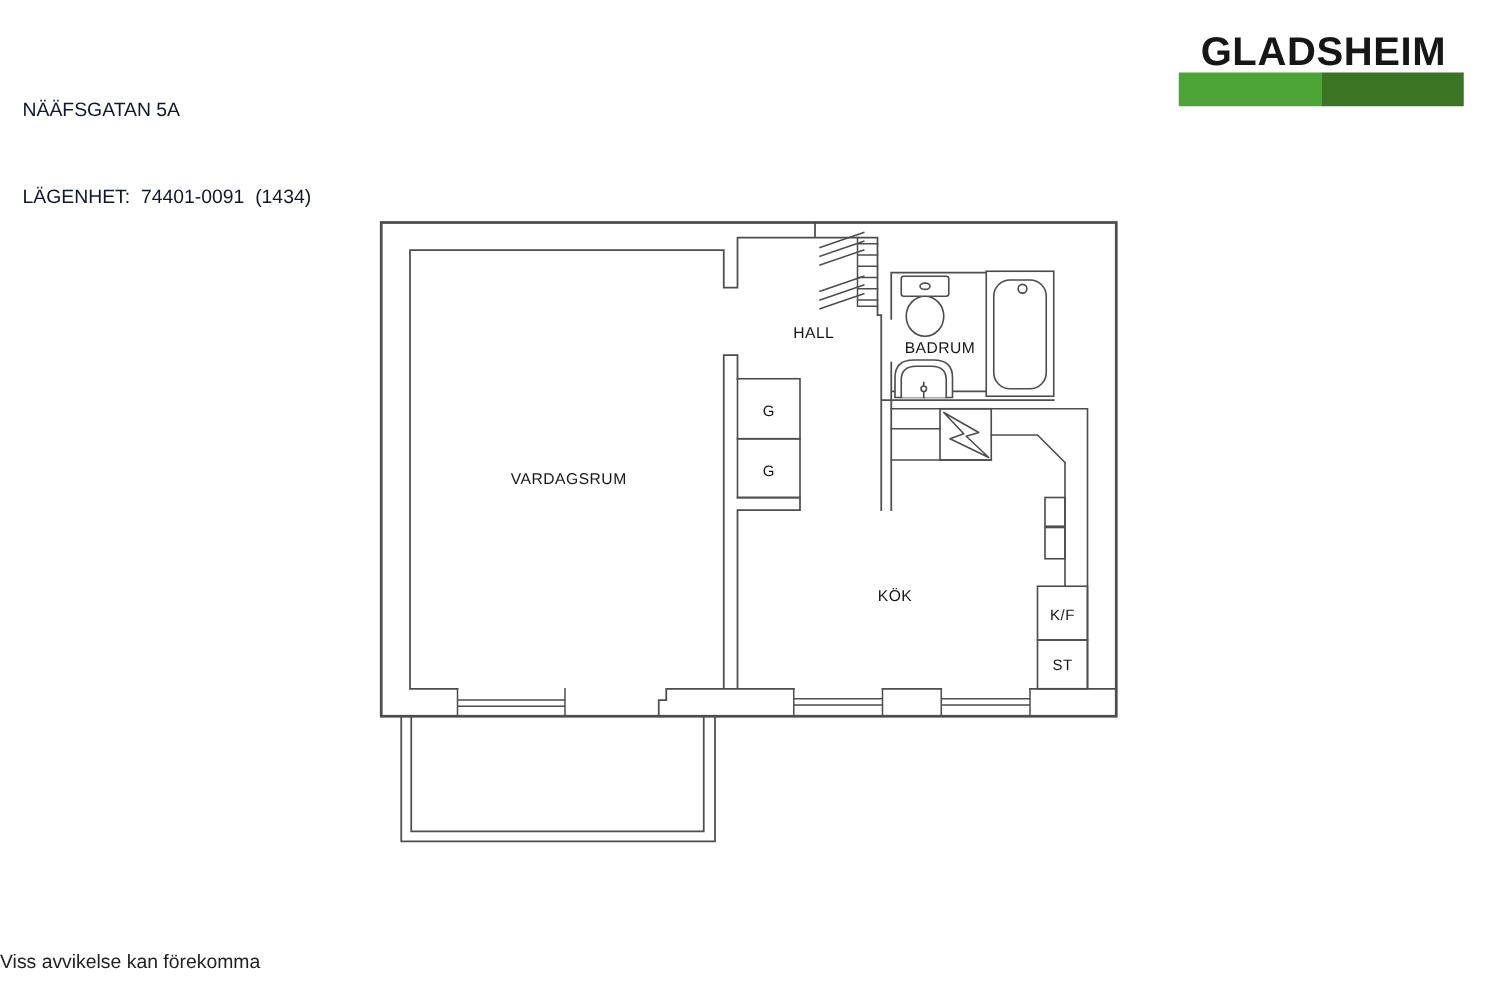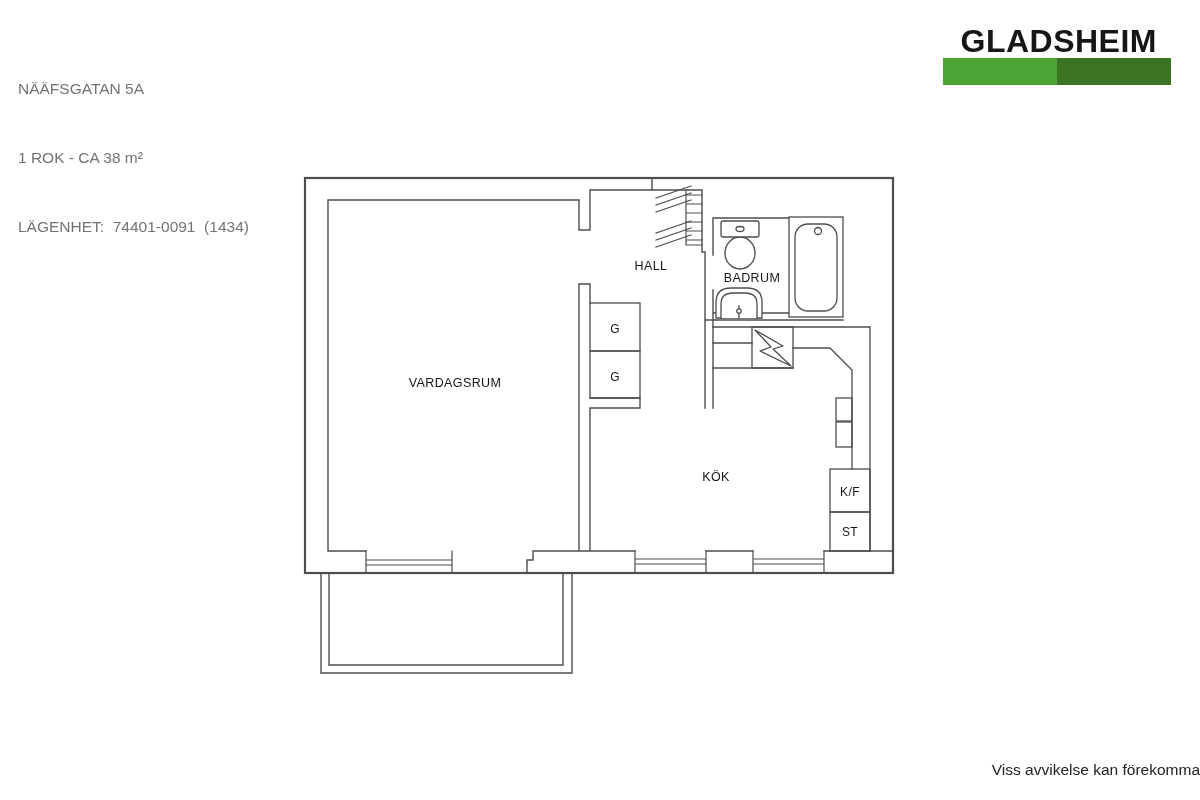--- a/index.html
+++ b/index.html
@@ -2,37 +2,36 @@
 <html><head>
 <meta charset="utf-8">
 <style>
   html,body{margin:0;padding:0;background:#ffffff;}
   body{
     width:1200px;height:800px;position:relative;overflow:hidden;
     font-family:"Liberation Sans", sans-serif;color:#1a1a1a;
   }
   .header-block{
     position:absolute;left:18px;top:31px;
-    font-size:15.5px;line-height:23px;color:#737373;
+    font-size:15.5px;line-height:23px;color:#0f172a;
     white-space:pre;
   }
   .logo-svg{position:absolute;left:938px;top:14px;}
   .plan-svg{position:absolute;left:0;top:0;}
   .footer-note{
     position:absolute;left:0;top:761px;width:1200px;
-    text-align:right;font-size:15.5px;color:#222222;
+    text-align:left;font-size:15.5px;color:#222222;
   }
   svg text{font-family:"Liberation Sans", sans-serif;fill:#161616;}
 </style>
 </head>
 <body>
 
 <div class="header-block">
   <div>NÄÄFSGATAN 5A</div>
-  <div>1 ROK - CA 38 m²</div>
   <div>LÄGENHET:  74401-0091  (1434)</div>
 </div>
 
 <svg class="logo-svg" width="240" height="78" viewBox="0 0 240 78">
   <text x="219" y="38" text-anchor="end" font-size="32" font-weight="bold" letter-spacing="0.5" fill="#47a32f">GLADSHEIM</text>
   <rect x="5" y="44" width="114" height="27" fill="#4ca437"></rect>
   <rect x="119" y="44" width="114" height="27" fill="#3b7524"></rect>
 </svg>
 
 <svg class="plan-svg" width="1200" height="800" viewBox="0 0 1200 800">

